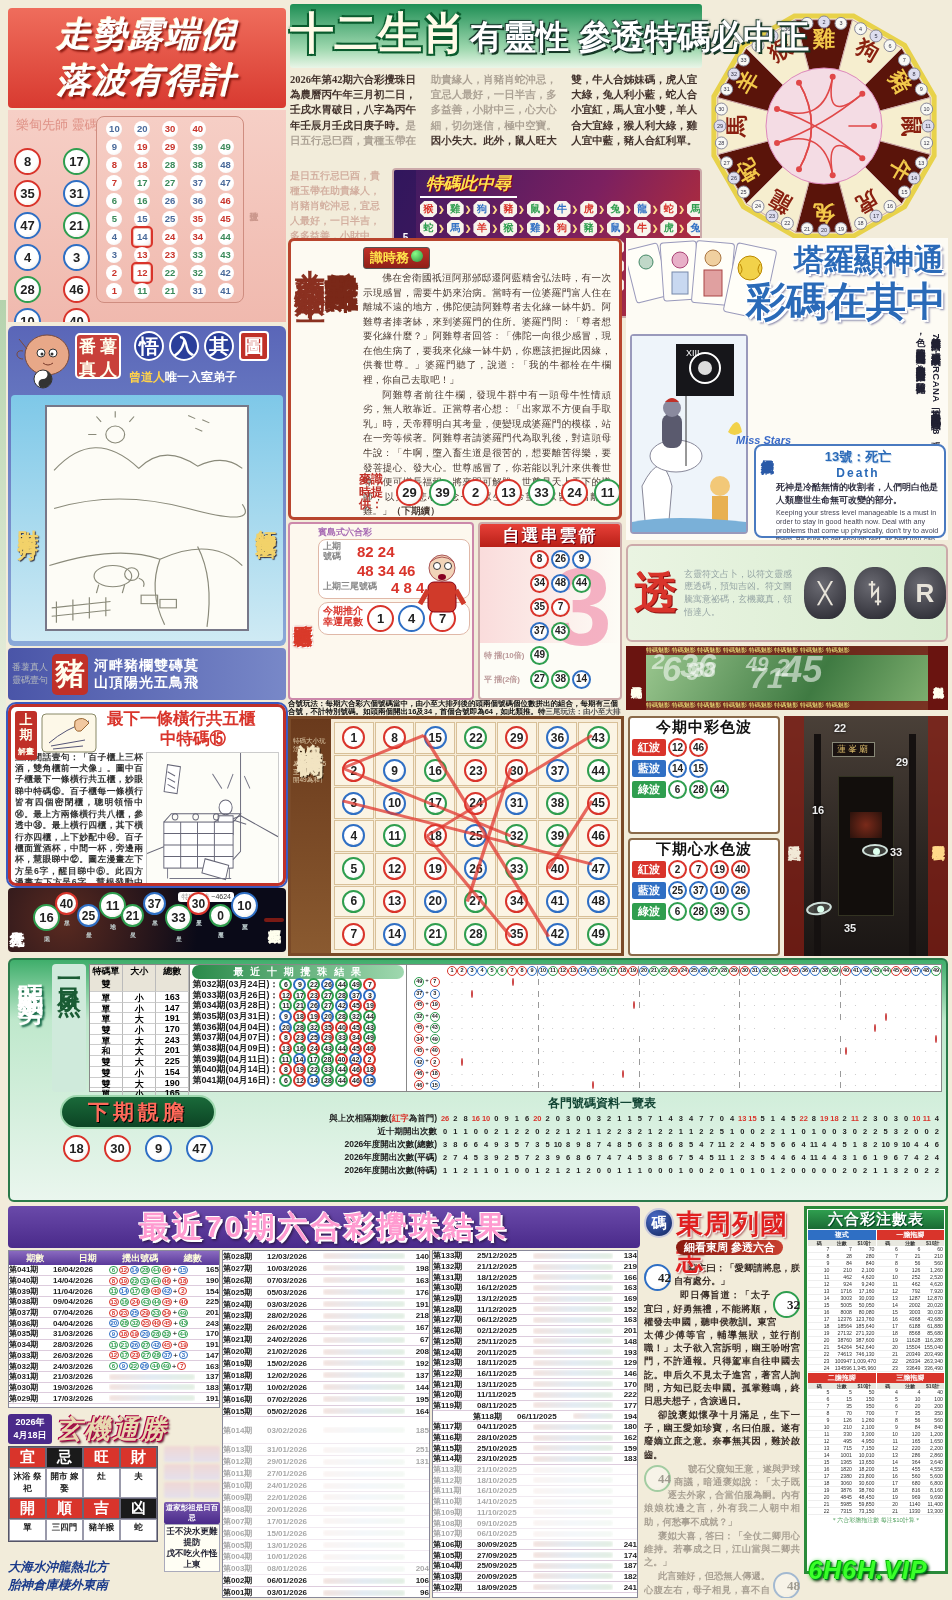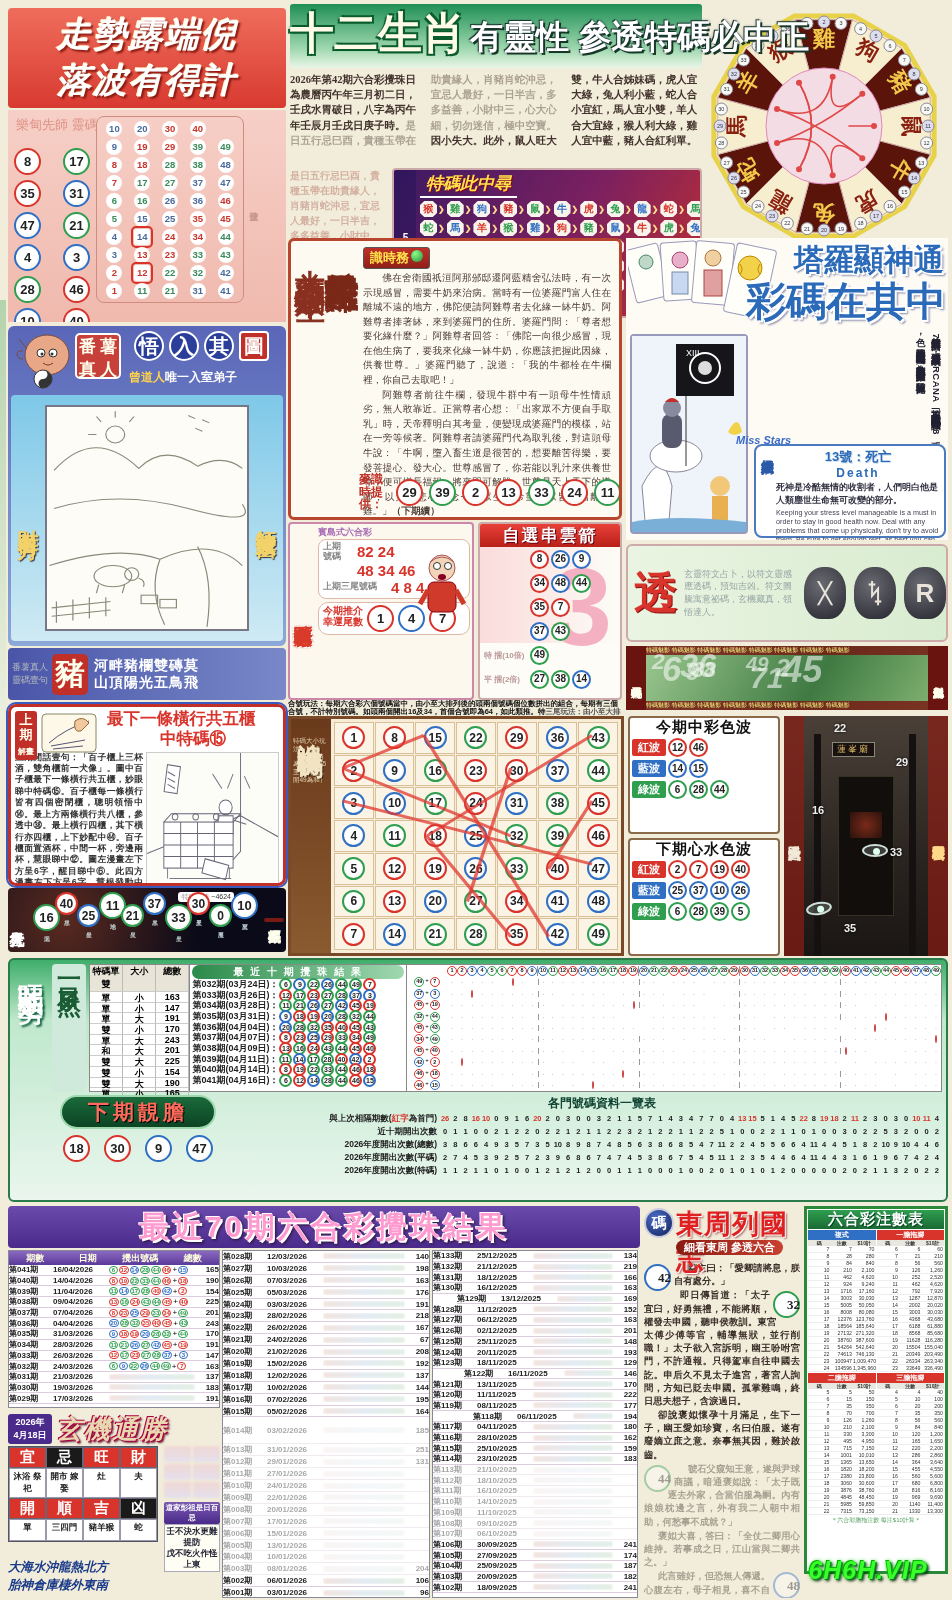--- a/index.html
+++ b/index.html
@@ -2759,21 +2759,21 @@
         <span class="t">166</span>
       </div>
       <div class="r70r" style="height: 10.7px;">
         <span class="p">第130期</span>
         <span class="d">16/12/2025</span>
         <span class="n">
           <span class="blurbar"></span>
         </span>
         <span class="t">163</span>
       </div>
-      <div class="r70r" style="height: 10.7px; margin-left: 24px;">
+      <div class="r70r" style="height: 10.7px;">
         <span class="p">第129期</span>
         <span class="d">13/12/2025</span>
         <span class="n">
           <span class="blurbar"></span>
         </span>
         <span class="t">169</span>
       </div>
       <div class="r70r" style="height: 10.7px;">
         <span class="p">第128期</span>
         <span class="d">11/12/2025</span>
@@ -2815,21 +2815,21 @@
         <span class="t">193</span>
       </div>
       <div class="r70r" style="height: 10.7px;">
         <span class="p">第123期</span>
         <span class="d">18/11/2025</span>
         <span class="n">
           <span class="blurbar"></span>
         </span>
         <span class="t">129</span>
       </div>
-      <div class="r70r" style="height: 10.7px; margin-left: 31px;">
+      <div class="r70r" style="height: 10.7px;">
         <span class="p">第122期</span>
         <span class="d">16/11/2025</span>
         <span class="n">
           <span class="blurbar"></span>
         </span>
         <span class="t">146</span>
       </div>
       <div class="r70r" style="height: 10.7px;">
         <span class="p">第121期</span>
         <span class="d">13/11/2025</span>

